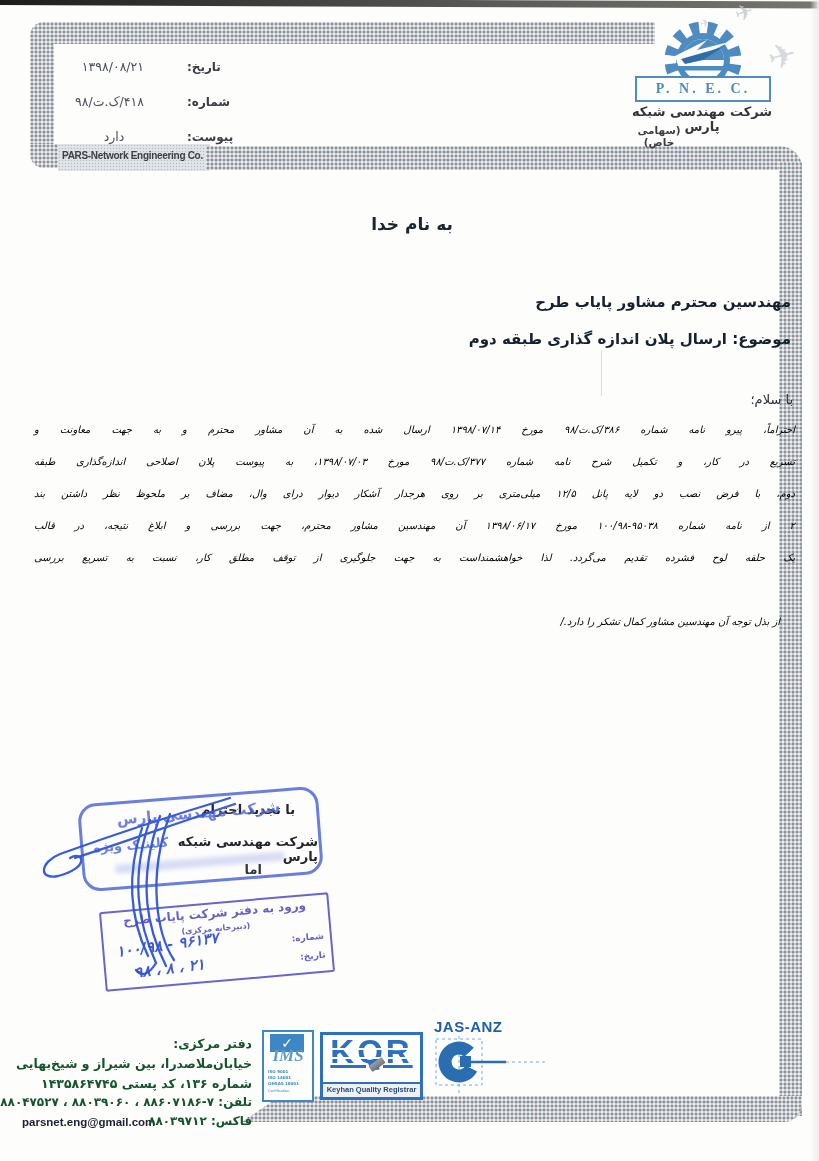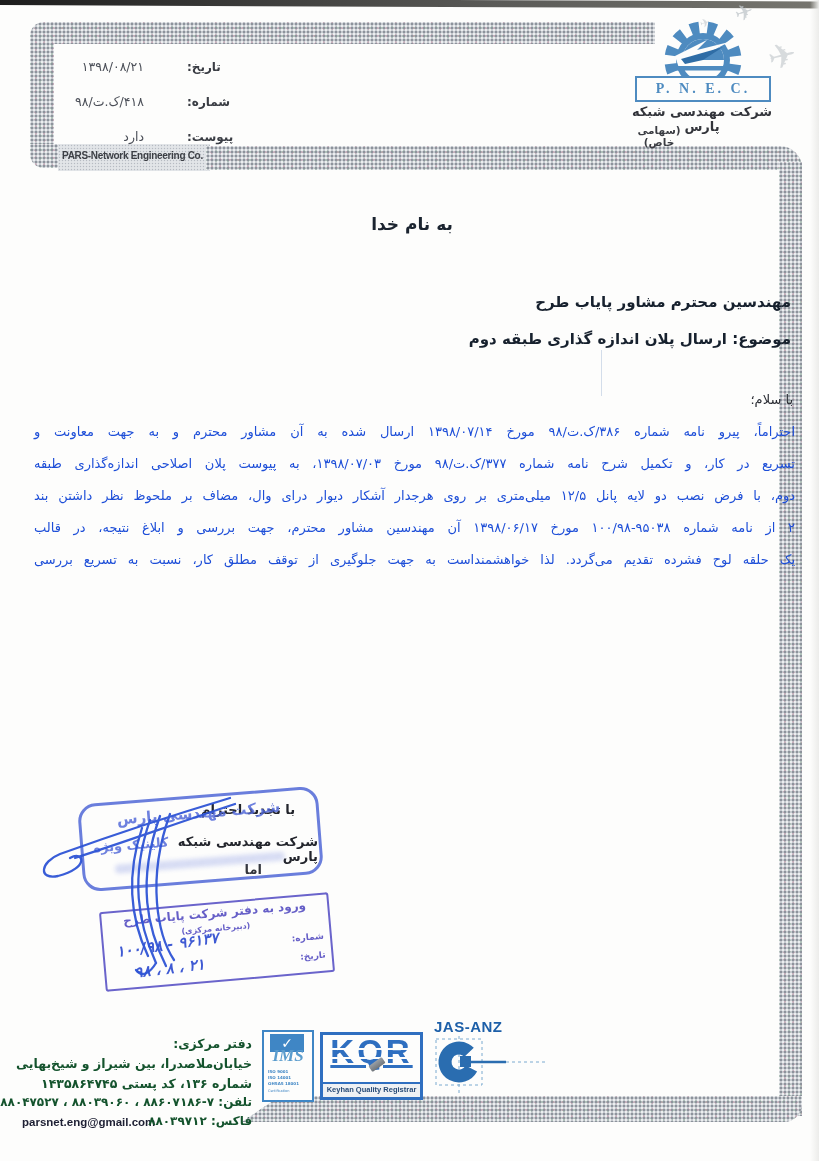--- a/index.html
+++ b/index.html
@@ -17,22 +17,22 @@
         radial-gradient(circle,rgba(118,168,132,.28) 22%,transparent 26%);
       background-size:4px 4px,4px 4px,9px 7px,11px 9px;
       background-position:0 0,2px 2px,1px 3px,5px 1px;}
   .htl{background-color:#dde0e4;
       background-image:
         radial-gradient(circle,#b6bbc2 30%,transparent 34%),
         radial-gradient(circle,#f2f3f4 26%,transparent 30%);
       background-size:3px 3px,3px 3px;background-position:0 0,1.5px 1.5px;}
   .hdr-label{font-size:12px;font-weight:bold;color:#3a3d44;}
   .hdr-value{font-size:12.5px;color:#4b4f58;}
-  .body-line{left:34px;width:761px;font-size:13px;color:#1d4ed8;direction:rtl;
-             text-align:justify;text-align-last:justify;height:24px;overflow:visible;}
+  .body-line{left:34px;width:761px;font-size:10px;color:#000000;direction:rtl;
+             text-align:justify;text-align-last:justify;height:24px;overflow:visible;font-style:italic;}
   .body-line.short{text-align:right;text-align-last:right;}
   .foot{font-weight:bold;color:#14532d;text-align:right;direction:rtl;}
   .stamp-blue{color:#4f66d8;}
   svg{display:block;}
 </style>
 </head>
 <body>
 
 <div id="page">
 
@@ -51,21 +51,21 @@
   <div class="abs ht" style="left:206px;top:146px;width:596px;height:24px;border-radius:0 22px 0 0;"></div>
   <div class="abs ht" style="left:779px;top:162px;width:23px;height:954px;"></div>
   <div class="abs ht" style="left:278px;top:1096px;width:524px;height:26px;border-radius:0 0 18px 0;"></div>
   <div class="abs ht" style="left:242px;top:1096px;width:38px;height:26px;clip-path:polygon(0 100%,100% 0,100% 100%);"></div>
 
   <div class="abs rtl hdr-label" style="left:187px;top:60px;width:60px;text-align:left;">تاریخ:</div>
   <div class="abs rtl hdr-value" style="left:52px;top:59px;width:92px;text-align:right;">۱۳۹۸/۰۸/۲۱</div>
   <div class="abs rtl hdr-label" style="left:187px;top:95px;width:60px;text-align:left;">شماره:</div>
   <div class="abs rtl hdr-value" style="left:52px;top:94px;width:92px;text-align:right;">۴۱۸/ک.ت/۹۸</div>
   <div class="abs rtl hdr-label" style="left:187px;top:130px;width:60px;text-align:left;">پیوست:</div>
-  <div class="abs rtl hdr-value" style="left:52px;top:129px;width:92px;text-align:right;">دارد</div>
+  <div class="abs rtl hdr-value" style="left:68px;top:129px;width:92px;text-align:center;">دارد</div>
 
   <div class="abs" style="left:613px;top:14px;width:180px;height:125px;">
     <svg width="116" height="86" viewBox="0 0 116 86" style="position:absolute;left:32px;top:2px;">
 
       <circle cx="58" cy="44" r="31" fill="none" stroke="#4e8bc0" stroke-width="15" stroke-dasharray="8.2 8" transform="rotate(8 58 44)"></circle>
       <circle cx="58" cy="44" r="27" fill="#4e8bc0"></circle>
       <circle cx="58" cy="44" r="21" fill="#fdfdfc"></circle>
 
       <path d="M 37 44 A 21 21 0 0 1 79 44 Z" fill="#4e8bc0"></path>
 
@@ -85,20 +85,21 @@
 
   <div class="abs rtl" style="left:400px;top:293px;width:391px;text-align:right;font-size:15px;font-weight:bold;color:#17212e;">مهندسین محترم مشاور پایاب طرح</div>
   <div class="abs rtl" style="left:400px;top:330px;width:391px;text-align:right;font-size:15px;font-weight:bold;color:#17212e;">موضوع: ارسال پلان اندازه گذاری طبقه دوم</div>
 
   <div class="abs rtl" style="left:495px;top:392px;width:298px;text-align:right;font-size:13px;color:#2a2c33;">با سلام؛</div>
   <div class="abs body-line" style="top:424px;">احتراماً، پیرو نامه شماره ۳۸۶/ک.ت/۹۸ مورخ ۱۳۹۸/۰۷/۱۴ ارسال شده به آن مشاور محترم و به جهت معاونت و</div>
   <div class="abs body-line" style="top:456px;">تسریع در کار، و تکمیل شرح نامه شماره ۳۷۷/ک.ت/۹۸ مورخ ۱۳۹۸/۰۷/۰۳، به پیوست پلان اصلاحی اندازه‌گذاری طبقه</div>
   <div class="abs body-line" style="top:488px;">دوم، با فرض نصب دو لایه پانل ۱۲/۵ میلی‌متری بر روی هرجدار آشکار دیوار درای وال، مضاف بر ملحوظ نظر داشتن بند</div>
   <div class="abs body-line" style="top:520px;">۲ از نامه شماره ۹۵۰۳۸-۱۰۰/۹۸ مورخ ۱۳۹۸/۰۶/۱۷ آن مهندسین مشاور محترم، جهت بررسی و ابلاغ نتیجه، در قالب</div>
   <div class="abs body-line" style="top:552px;">یک حلقه لوح فشرده تقدیم می‌گردد. لذا خواهشمنداست به جهت جلوگیری از توقف مطلق کار، نسبت به تسریع بررسی</div>
+  <div class="abs body-line short" style="top:616px;width:746px;">از بذل توجه آن مهندسین مشاور کمال تشکر را دارد./</div>
 
   <div class="abs" style="left:601px;top:350px;width:1px;height:46px;background:#b7c8de;opacity:.6;"></div>
 
   <div class="abs rtl" style="left:178px;top:802px;width:140px;text-align:center;font-size:13px;font-weight:bold;color:#23252c;">با تجدید احترام</div>
   <div class="abs rtl" style="left:148px;top:834px;width:170px;text-align:right;font-size:13px;font-weight:bold;color:#23252c;">شرکت مهندسی شبکه پارس</div>
   <div class="abs rtl" style="left:222px;top:862px;width:40px;text-align:right;font-size:13px;font-weight:bold;color:#33353c;">اما</div>
 
   <div class="abs" style="left:80px;top:795px;width:235px;height:82px;border:3px solid #4a63d6;border-radius:18px;transform:rotate(-4.5deg);opacity:.82;">
     <div class="abs rtl stamp-blue" style="left:0;top:6px;width:100%;text-align:center;font-size:15px;font-weight:bold;">شرکت مهندسی پارس</div>
     <div class="abs rtl stamp-blue" style="left:10px;top:34px;width:90px;text-align:left;font-size:13px;font-weight:bold;">کلینیک ویژه</div>

